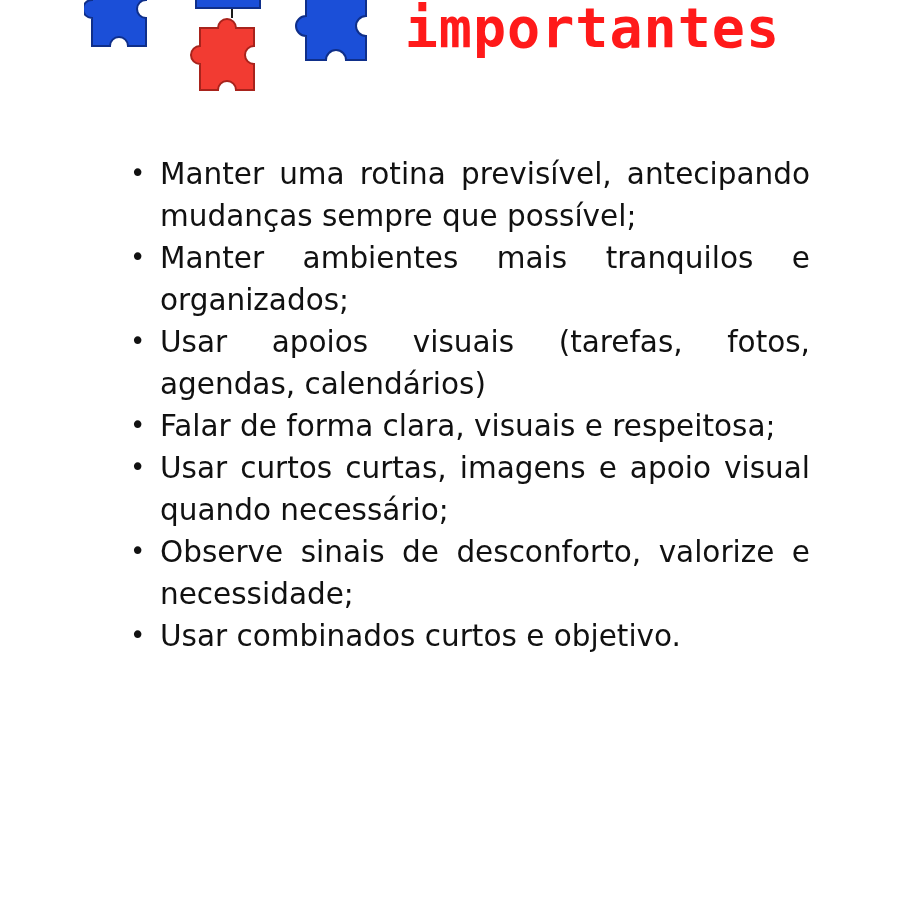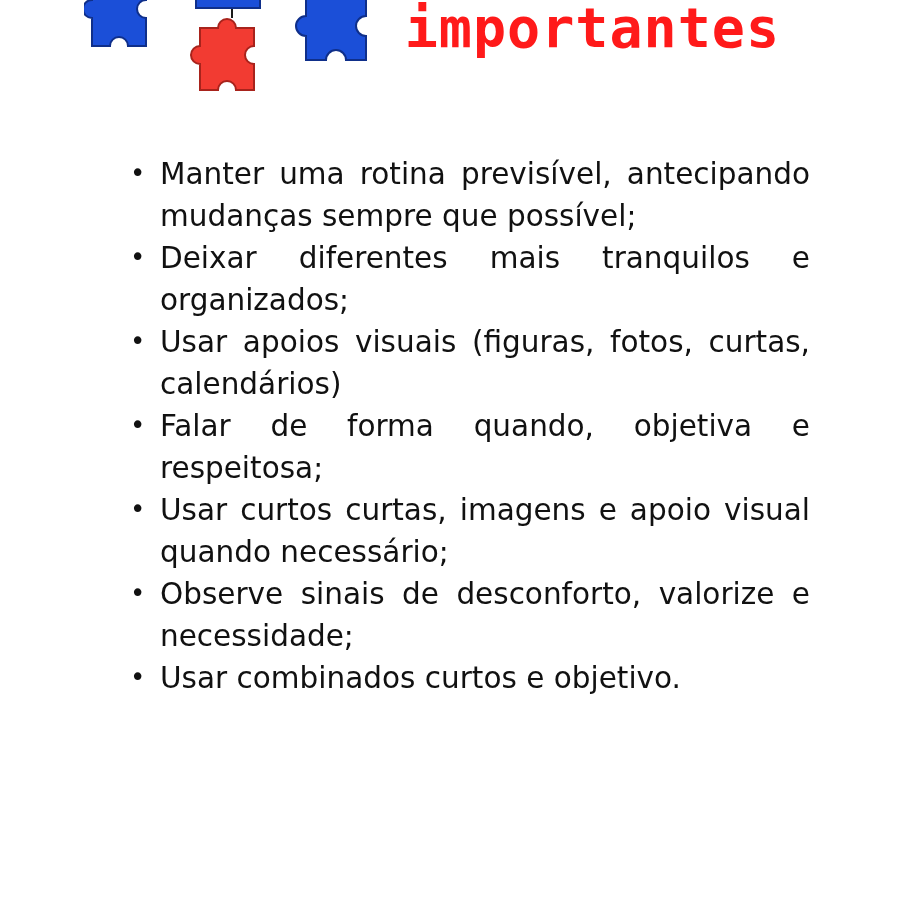--- a/index.html
+++ b/index.html
@@ -132,27 +132,27 @@
 
     <div class="header-title">importantes</div>
   </div>
 
   <div class="content">
     <ul class="tips">
       <li>
           <span>Manter uma rotina previsível, antecipando mudanças sempre que possível;</span>
         </li>
       <li>
-          <span>Deixar diferentes mais tranquilos e organizados;</span>
+          <span>Manter ambientes mais tranquilos e organizados;</span>
         </li>
       <li>
-          <span>Usar apoios visuais (figuras, fotos, curtas, calendários)</span>
+          <span>Usar apoios visuais (tarefas, fotos, agendas, calendários)</span>
         </li>
       <li>
-          <span>Falar de forma quando, objetiva e respeitosa;</span>
+          <span>Falar de forma clara, visuais e respeitosa;</span>
         </li>
       <li>
           <span>Usar curtos curtas, imagens e apoio visual quando necessário;</span>
         </li>
       <li>
           <span>Observe sinais de desconforto, valorize e necessidade;</span>
         </li>
       <li>
           <span>Usar combinados curtos e objetivo.</span>
         </li>

